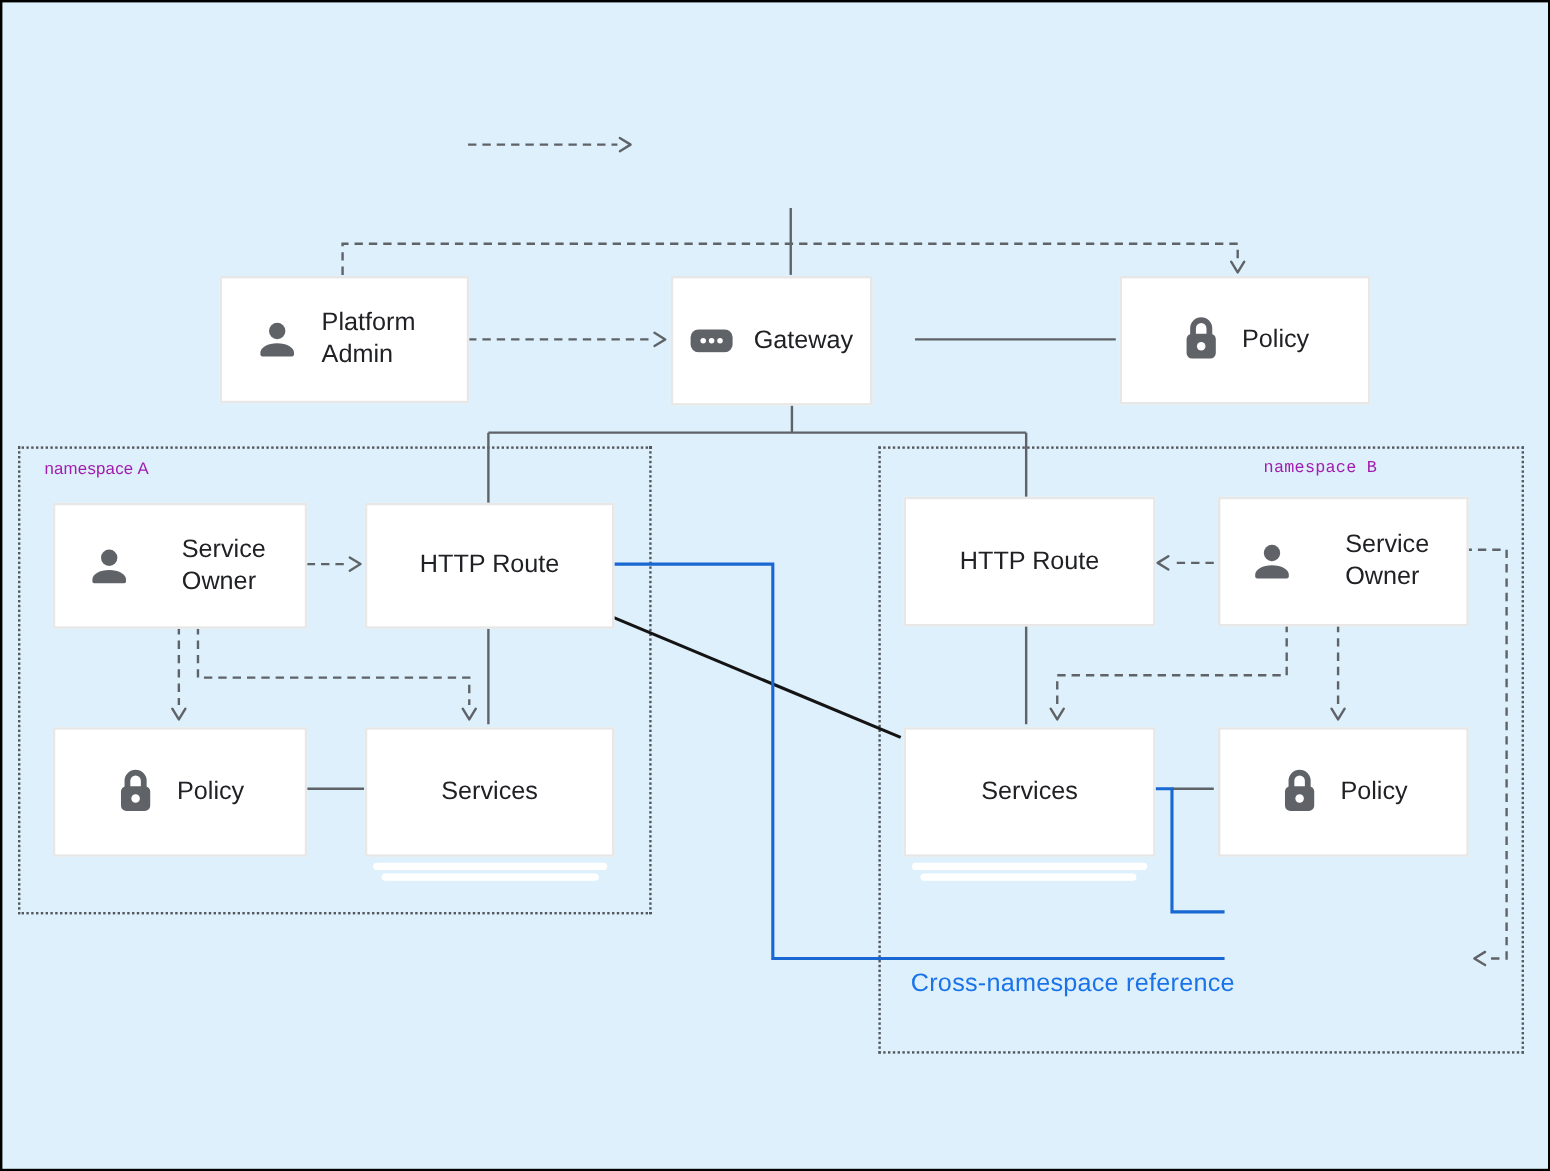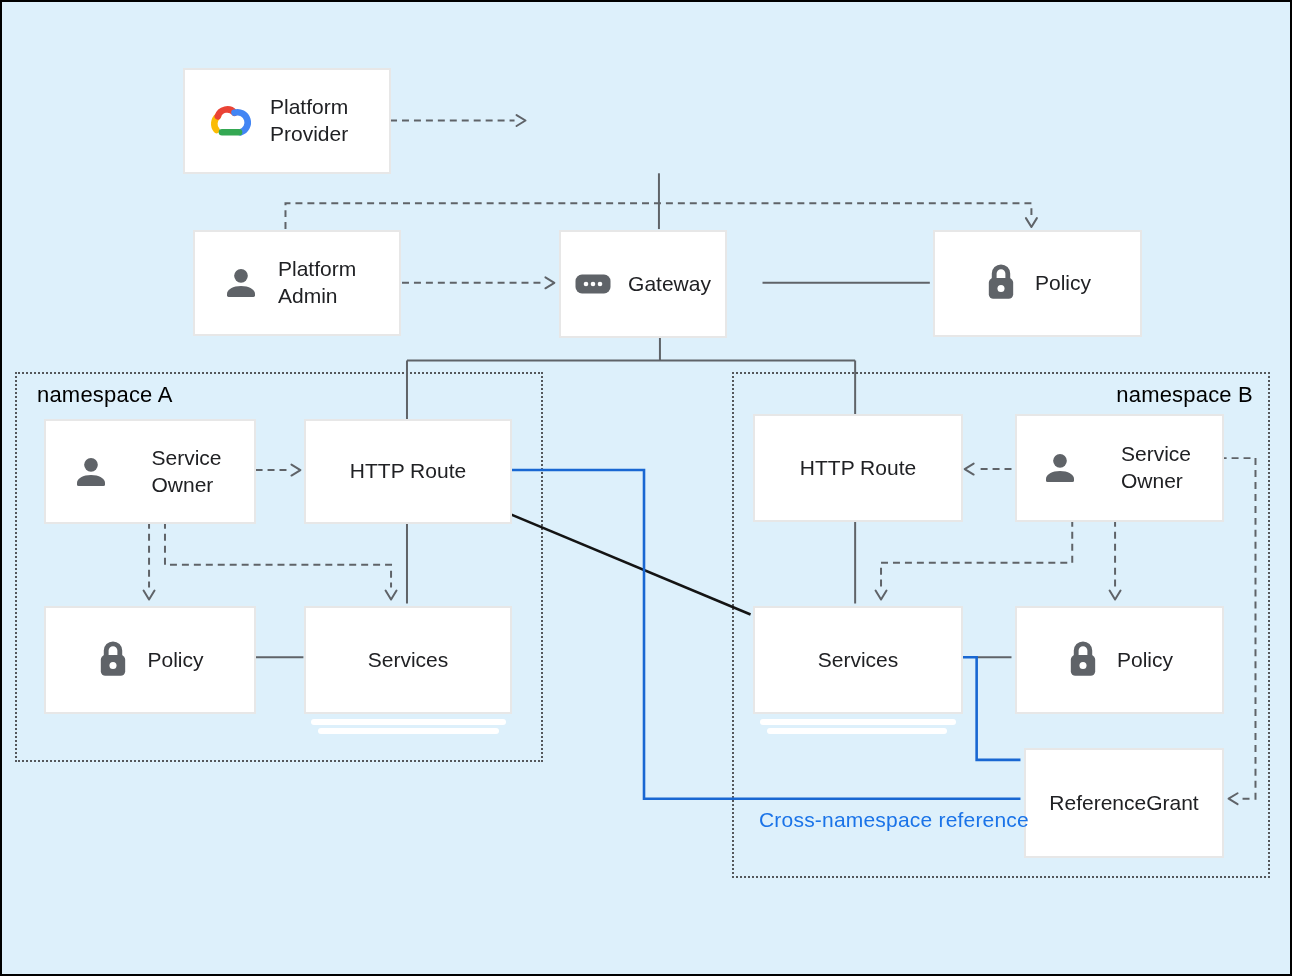--- a/index.html
+++ b/index.html
@@ -25,21 +25,21 @@
   .edges path{fill:none;}
   .edge-gray{stroke:var(--connector-gray);stroke-width:2;}
   .edge-gray-dashed{stroke:var(--connector-gray);stroke-width:2;stroke-dasharray:7 5;}
   .edge-black{stroke:var(--connector-black);stroke-width:2.6;}
   .edge-blue{stroke:var(--connector-blue);stroke-width:2.6;}
   .arrowhead{stroke:var(--connector-gray);stroke-width:2;stroke-linecap:round;stroke-linejoin:round;}
   .namespace{
     position:absolute;border:2px dotted #54575b;z-index:1;
   }
   .ns-label{
-    position:absolute;z-index:4;font-size:22px;color:#000000;letter-spacing:.2px;
+    position:absolute;z-index:4;font-size:14px;color:#a21caf;letter-spacing:.2px;
   }
   .node{
     position:absolute;background:#fff;border:2px solid var(--box-border);
     display:flex;align-items:center;justify-content:center;gap:17px;
     color:var(--text-dark);font-size:21px;line-height:1.28;z-index:3;
   }
   .node .node-label{white-space:nowrap;}
   .node .node-label.wrap{white-space:normal;}
   .node .node-label.w95{width:95px;}
   .node .node-label.w78{width:78px;margin-left:24px;}
@@ -50,21 +50,21 @@
   }
 </style>
 </head>
 <body>
 
 <div class="canvas">
 
   <div class="namespace" style="left:13px;top:370px;width:528px;height:390px;"></div>
   <div class="namespace" style="left:730px;top:370px;width:538px;height:506px;"></div>
   <div class="ns-label" style="left:35px;top:380px;">namespace A</div>
-  <div class="ns-label" style="left:1051px;top:380px;width:200px;text-align:right;">namespace B</div>
+  <div class="ns-label" style="left:1051px;top:380px;width:200px;text-align:left;font-family:Liberation Mono, monospace;">namespace B</div>
 
   <svg class="edges" viewBox="0 0 1292 976" aria-hidden="true">
 
     <g>
       <path class="edge-gray" d="M659 172 V228"></path>
     </g>
     <g>
       <path class="edge-gray" d="M763 282 H931"></path>
     </g>
     <g>
@@ -123,32 +123,23 @@
     </g>
 
     <g>
       <path class="edge-blue" d="M510 470 H644 V800 H1022"></path>
     </g>
     <g>
       <path class="edge-blue" d="M961 658 H978 V761 H1022"></path>
     </g>
   </svg>
 
-  <div class="node" style="left:181px;top:66px;width:208px;height:106px;">
-    <svg class="icon" width="44" height="37" viewBox="0 0 44 36">
-      <path d="M7.5 26.5 A 9.8 9.8 0 0 1 8.8 12.8" stroke="#FBBC04" stroke-width="6.6" stroke-linecap="round" fill="none"></path>
-      <path d="M8.8 12.8 A 9.8 9.8 0 0 1 25.5 9.2" stroke="#EA4335" stroke-width="6.6" stroke-linecap="round" fill="none"></path>
-      <path d="M25.5 9.2 A 10.2 10.2 0 0 1 31.5 28.8" stroke="#4285F4" stroke-width="6.6" stroke-linecap="round" fill="none"></path>
-      <path d="M13 28.8 H 30" stroke="#34A853" stroke-width="6.6" stroke-linecap="round" fill="none"></path>
-    </svg>
-    <span class="node-label wrap w95">Platform Provider</span>
-  </div>
-
-
-  <div class="node" style="left:181px;top:228px;width:208px;height:106px;margin-left:10px;">
+
+
+  <div class="node" style="left:181px;top:228px;width:208px;height:106px;">
     <svg class="icon" width="40" height="40" viewBox="0 0 24 24">
       <circle cx="12" cy="7.7" r="4.1" fill="#5f6368"></circle>
       <path d="M12 13.8 c-4.7 0 -8.4 2.1 -8.4 4.7 v1 a0.9 0.9 0 0 0 0.9 0.9 h15 a0.9 0.9 0 0 0 0.9 -0.9 v-1 c0 -2.6 -3.7 -4.7 -8.4 -4.7 z" fill="#5f6368"></path>
     </svg>
     <span class="node-label wrap w95">Platform Admin</span>
   </div>
 
   <div class="node" style="left:557px;top:228px;width:168px;height:108px;text-align:center;">
     <svg class="icon" width="36" height="20" viewBox="0 0 36 20">
       <rect x="0.5" y="0.5" width="35" height="19" rx="6.5" fill="#5f6368"></rect>
@@ -215,19 +206,16 @@
 
   <div class="node" style="left:1013px;top:604px;width:209px;height:108px;">
     <svg class="icon" width="34" height="41" viewBox="0 0 24 28">
       <path d="M7.2 11 V7 a4.8 4.8 0 0 1 9.6 0 V11" stroke="#5f6368" stroke-width="3.4" fill="none"></path>
       <rect x="3.4" y="10.2" width="17.2" height="14.6" rx="3.2" fill="#5f6368"></rect>
       <circle cx="12" cy="17.5" r="2.5" fill="#fff"></circle>
     </svg>
     <span class="node-label">Policy</span>
   </div>
 
-  <div class="node" style="left:1022px;top:746px;width:200px;height:110px;">
-    <span class="node-label">ReferenceGrant</span>
-  </div>
 
   <div class="annotation" style="left:757px;top:806px;">Cross-namespace reference</div>
 
 </div>
 
 </body></html>

